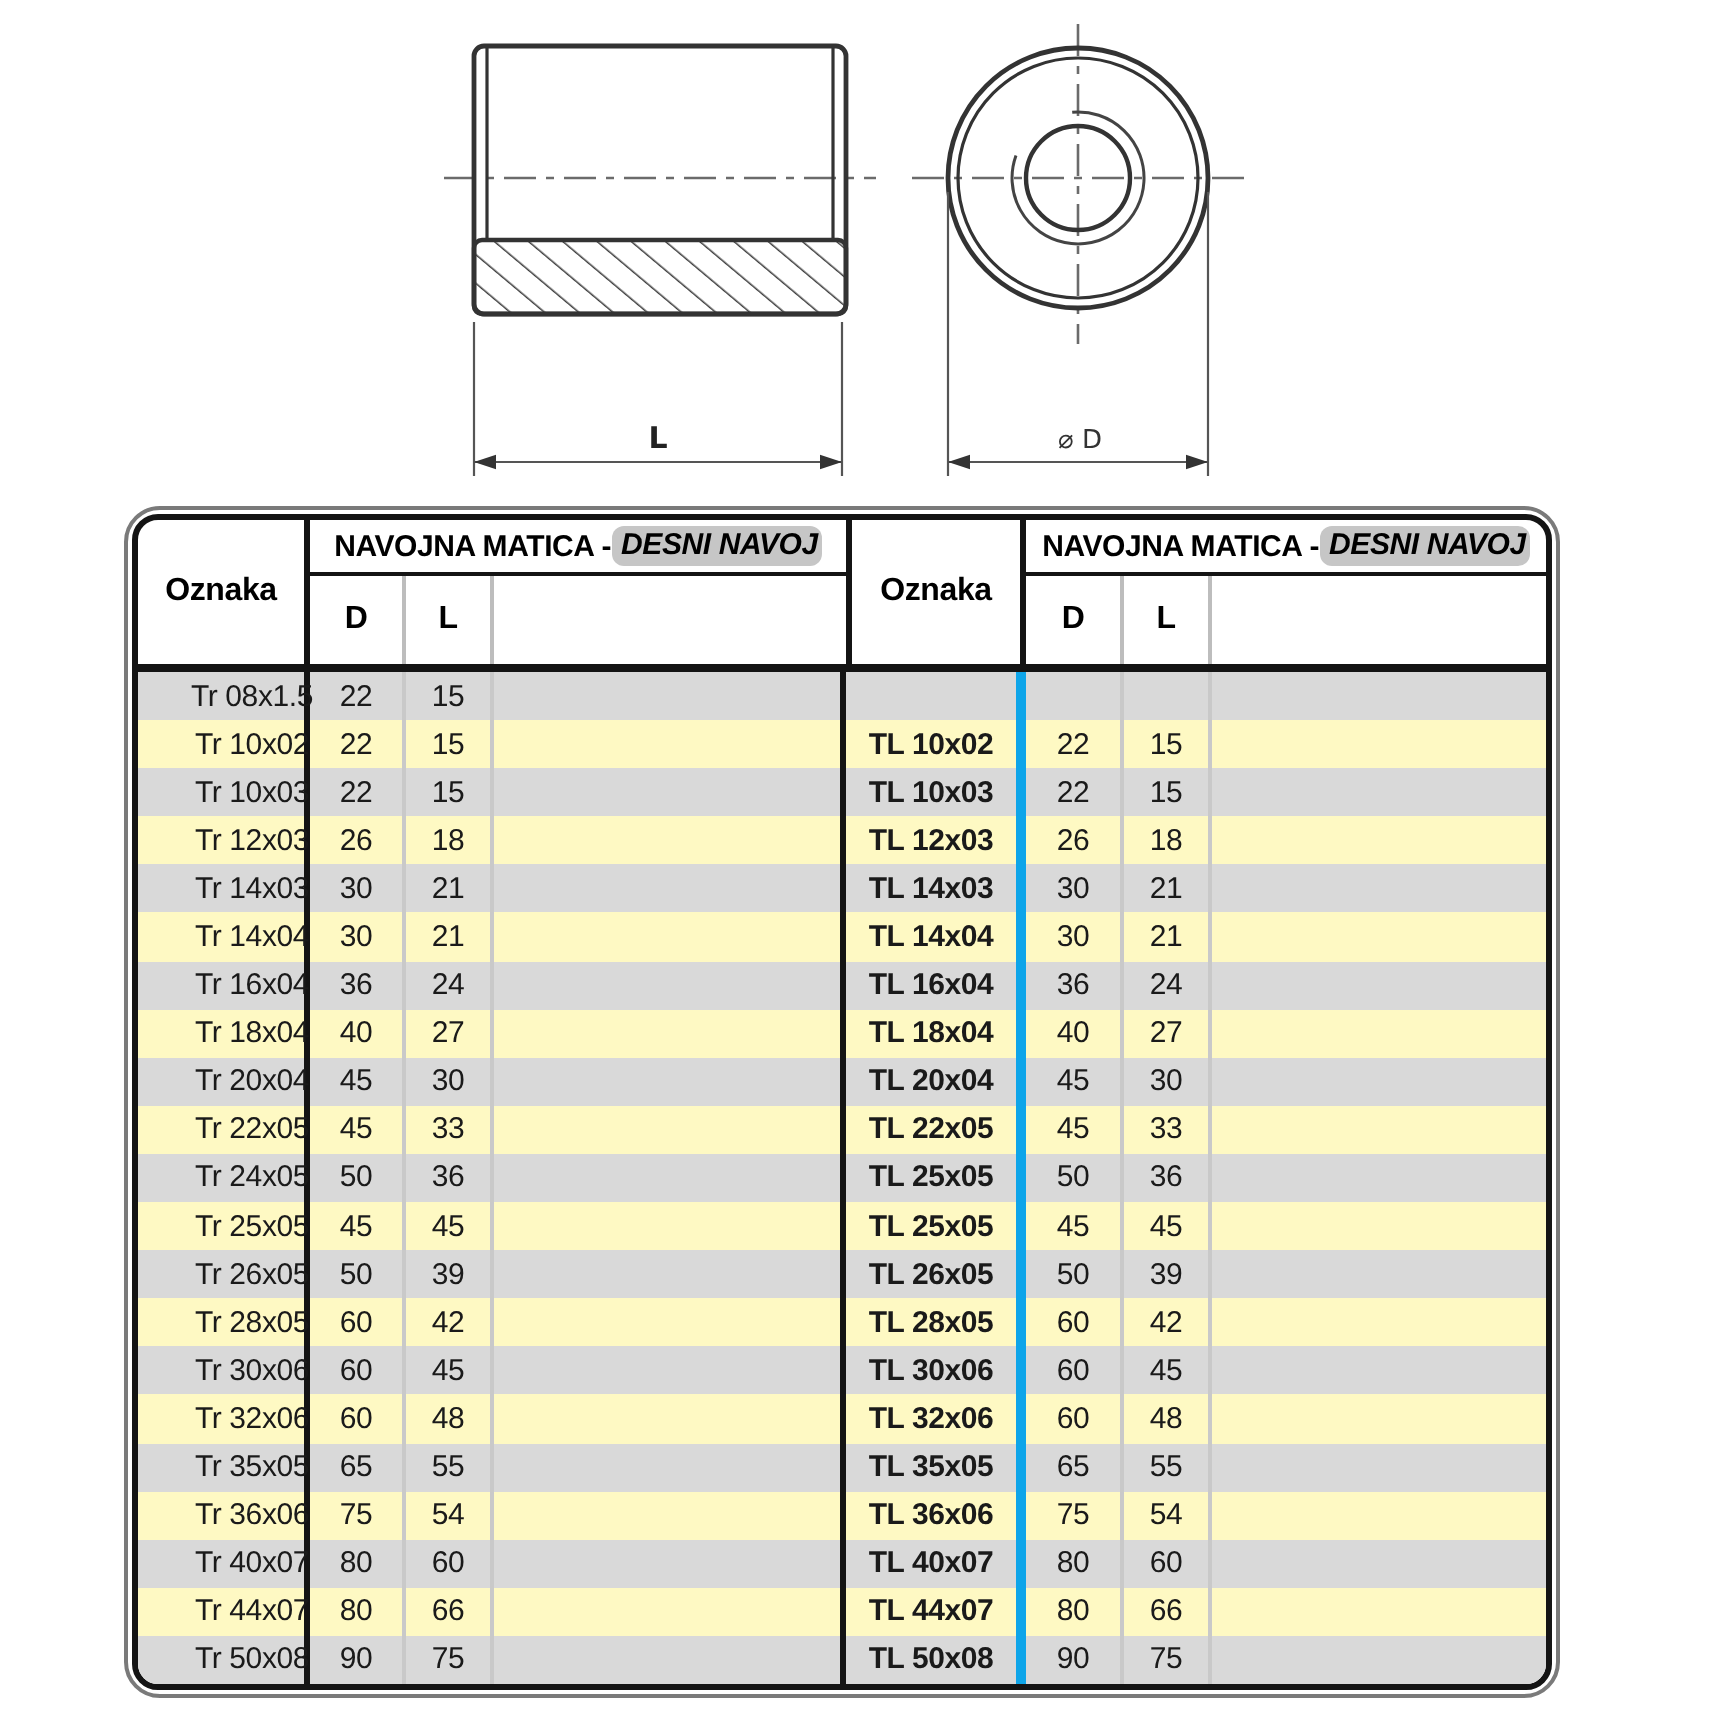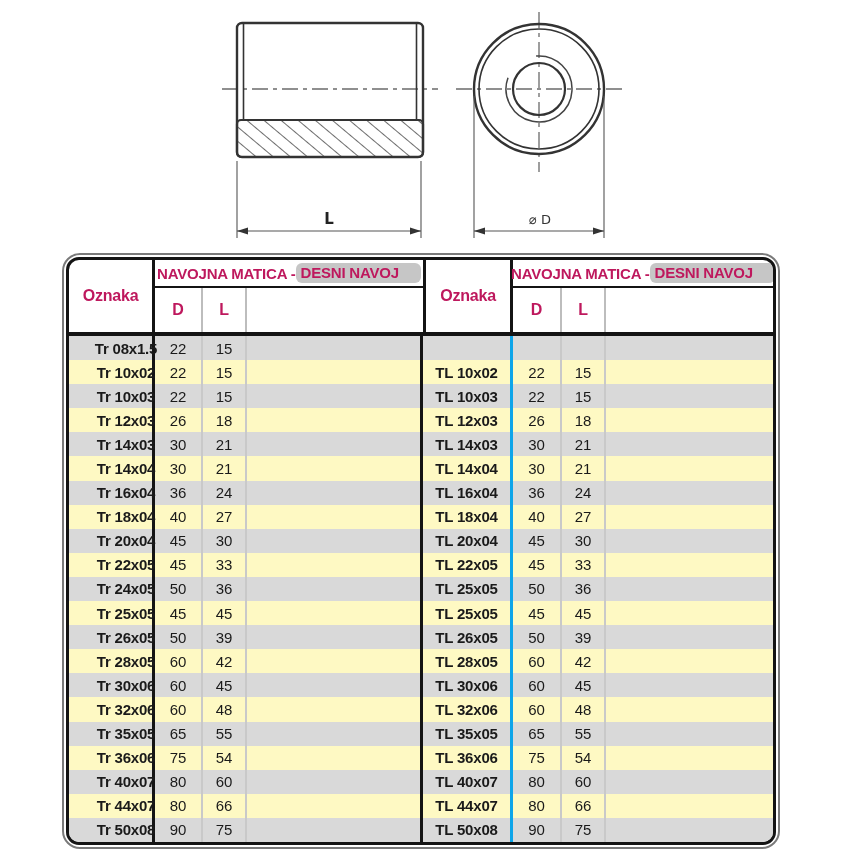--- a/index.html
+++ b/index.html
@@ -47,39 +47,40 @@
     grid-template-columns: 86px 48px 44px 176px 90px 49px 44px 1fr;
     grid-template-rows: 28px 44px;
     flex: 0 0 72px;
   }
   .thead .cell {
     display: flex;
     align-items: center;
     justify-content: center;
     box-sizing: border-box;
     font-weight: bold;
-    color: #be185d;
+    color: #000000;
     letter-spacing: -0.2px;
   }
   .oznaka-h      { grid-column: 1; grid-row: 1 / 3; border-right: 3px solid #141414; font-size: 16px; }
   .title-left    { grid-column: 2 / 5; grid-row: 1; border-bottom: 2px solid #141414; font-size: 15px; white-space: nowrap; }
   .oznaka-h-r    { grid-column: 5; grid-row: 1 / 3; border-left: 3px solid #141414; border-right: 3px solid #141414; font-size: 16px; }
   .title-right   { grid-column: 6 / 9; grid-row: 1; border-bottom: 2px solid #141414; font-size: 15px; white-space: nowrap; }
   .dh-left       { grid-column: 2; grid-row: 2; border-right: 2px solid #bdbdbd; font-size: 16px; }
   .lh-left       { grid-column: 3; grid-row: 2; border-right: 2px solid #bdbdbd; font-size: 16px; }
   .spacer-left   { grid-column: 4; grid-row: 2; }
   .dh-right      { grid-column: 6; grid-row: 2; border-right: 2px solid #bdbdbd; font-size: 16px; }
   .lh-right      { grid-column: 7; grid-row: 2; border-right: 2px solid #bdbdbd; font-size: 16px; }
   .spacer-right  { grid-column: 8; grid-row: 2; }
 
   .hl {
     background: var(--header-highlight, #c6c6c6);
     border-radius: 6px;
-    padding: 1px 22px 2px 5px;
+    padding: 1px 2px 2px 5px;
     margin-left: 0;
+    font-style: italic;
   }
 
   .sep {
     flex: 0 0 4px;
     background: #141414;
   }
 
   .tbody {
     flex: 1 1 auto;
     display: flex;
@@ -95,25 +96,25 @@
   .row .cell {
     display: flex;
     align-items: center;
     justify-content: center;
     box-sizing: border-box;
     font-size: 15px;
     color: #1a1a1a;
     letter-spacing: -0.2px;
     white-space: nowrap;
   }
-  .row .c-oz   { font-weight: bold; border-right: 3px solid #141414; margin-left: 31px; }
+  .row .c-oz   { font-weight: normal; border-right: 3px solid #141414; margin-left: 31px; }
   .row .c-d    { border-right: 2px solid #c9c9c9; }
   .row .c-l    { border-right: 2px solid #c9c9c9; }
   .row .c-sp   { border-right: 3px solid #141414; }
-  .row .c-oz-r { font-weight: bold; border-right: 3px solid #0ea5e9; }
+  .row .c-oz-r { font-weight: bold; border-right: 5px solid #0ea5e9; }
   .row .c-d-r  { border-right: 2px solid #c9c9c9; }
   .row .c-l-r  { border-right: 2px solid #c9c9c9; }
   .row .c-sp-r { }
 </style>
 </head>
 <body>
 
 <svg class="drawing" viewBox="0 0 860 252" xmlns="http://www.w3.org/2000/svg">
   <defs>
     <pattern id="hatch" width="11" height="11" patternUnits="userSpaceOnUse" patternTransform="rotate(-50)">

